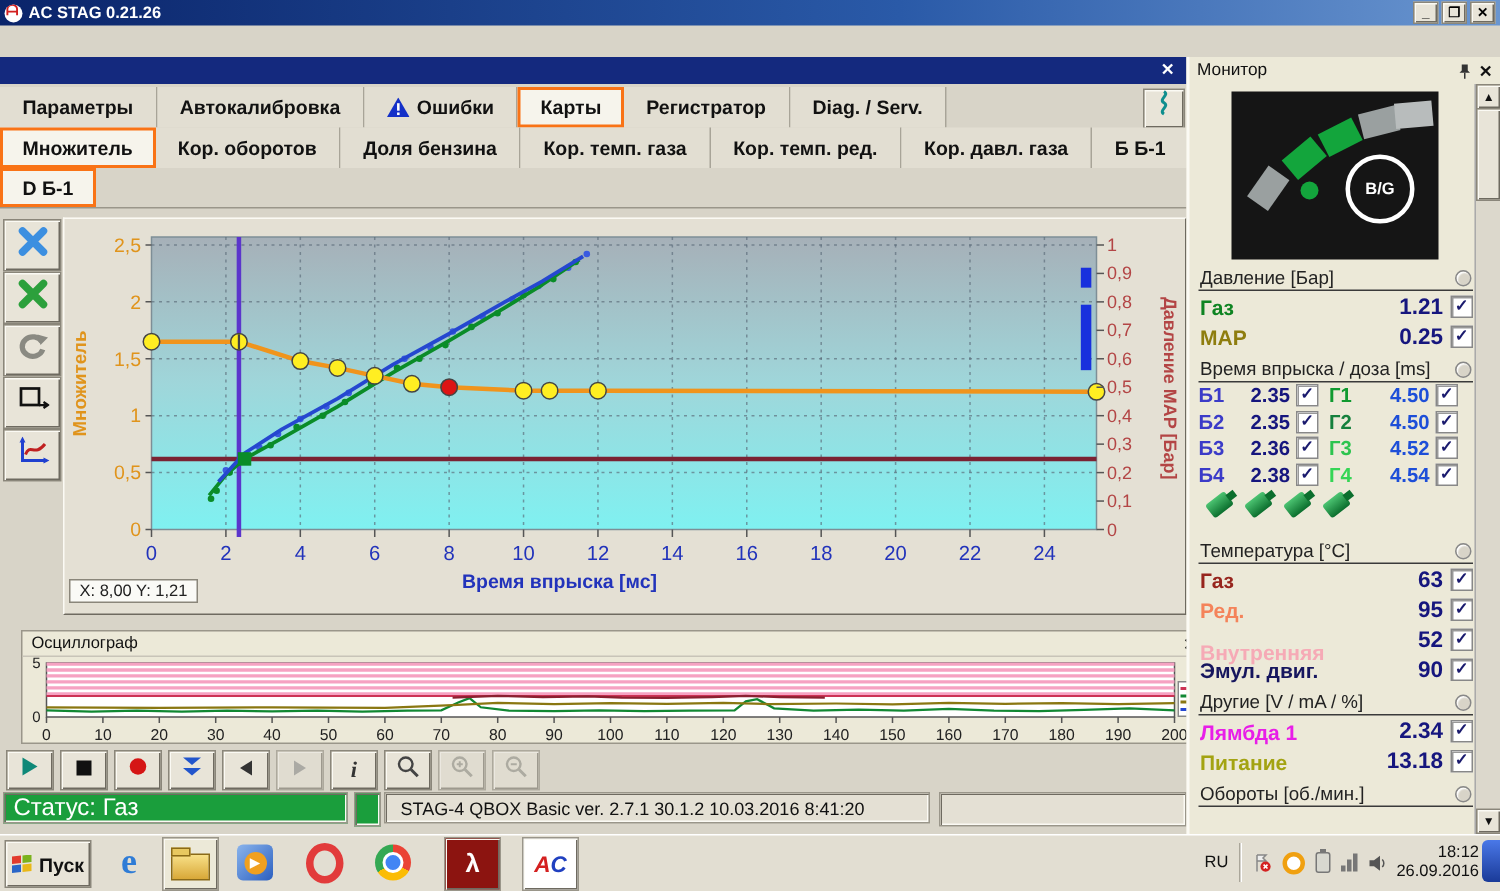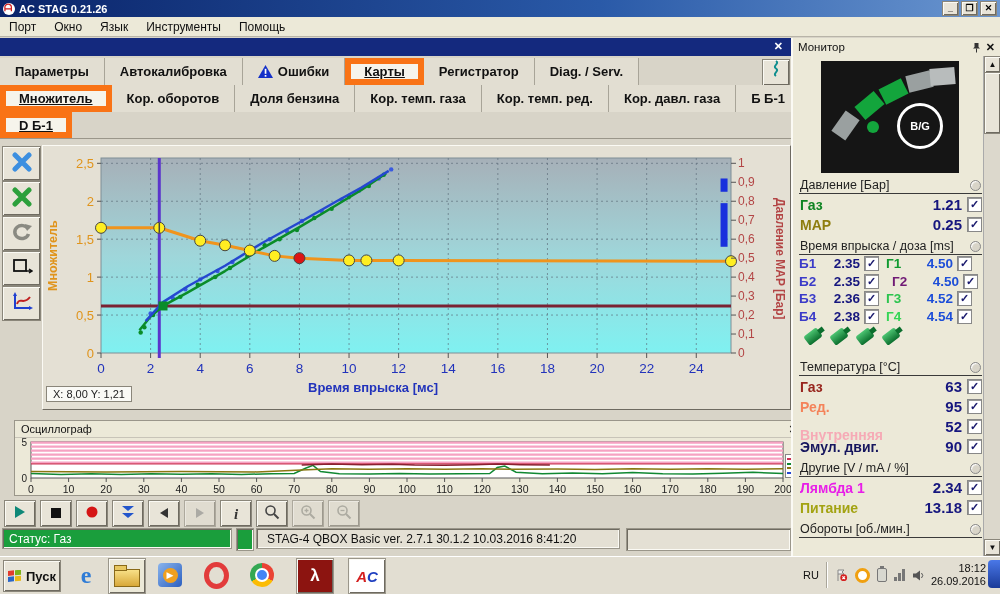--- a/index.html
+++ b/index.html
@@ -23,42 +23,42 @@
   
   #strip{left:0;top:38px;width:791px;height:18px;background:#14297e;}
   #strip .x{position:absolute;right:8px;top:2px;color:#fff;font-weight:bold;font-size:11px;}
   
   .tabrow{display:flex;align-items:stretch;font-size:13px;font-weight:bold;}
   #tabrow1{left:0;top:58px;width:791px;height:27px;}
   #tabrow2{left:0;top:85px;width:791px;height:27px;}
   #tabrow3{left:0;top:112px;width:791px;height:26px;border-bottom:1px solid #9a968a;}
   .tab{display:flex;align-items:center;gap:5px;padding:0 15px;border-right:1px solid #a8a498;
     background:#e2ded2;white-space:nowrap;}
-  .tab.active{background:#f6f4ec;border:6px solid #f97316;padding:0 13px;text-decoration:underline;}
+  .tab.active{background:#f6f4ec;border:2px solid #f97316;padding:0 13px;}
   .warn-ico{display:inline-flex;}
   #conn-btn{left:762px;top:59px;width:26px;height:25px;text-align:center;}
   
   .ctool{left:2px;width:37px;height:33px;display:flex;align-items:center;justify-content:center;}
   
   #chart-panel{left:42px;top:145px;width:747px;height:263px;background:#e4e0d4;
     border:1px solid;border-color:#fbfaf4 #6e6a60 #6e6a60 #fbfaf4;}
   #coords{left:46px;top:386px;background:#fafaf6;border:1px solid #8a867a;font-size:11px;
     padding:1px 6px;color:#222;}
   
   #osc-panel{left:0;top:420px;width:791px;height:76px;background:#ece9d8;border:1px solid #9a968a;box-sizing:border-box;margin-left:14px;}
   #osc-title{height:16px;display:flex;align-items:center;font-size:11px;padding:0 6px;border-bottom:1px solid #c8c4b8;}
   #osc-title .x{margin-left:auto;font-weight:bold;font-size:11px;}
   #osc-legend{position:absolute;right:2px;top:33px;width:17px;height:24px;background:#fff;border:1px solid #888;
     display:flex;flex-direction:column;justify-content:space-around;padding:2px 1px;box-sizing:border-box;}
   #osc-legend i{height:2px;display:block;}
   
   .tbtn{top:500px;width:30px;height:25px;display:flex;align-items:center;justify-content:center;}
   .tbtn.dis{opacity:.55;}
   
-  #status-green{left:2px;top:528px;width:230px;height:21px;color:#fff;font-size:12px;
+  #status-green{left:2px;top:528px;width:230px;height:21px;color:#fff;font-size:16px;
     display:flex;align-items:center;padding-left:6px;box-sizing:border-box;}
   #status-sq{left:236px;top:528px;width:16px;height:21px;}
   #status-info{left:256px;top:528px;width:364px;height:21px;font-size:12px;display:flex;align-items:center;
     padding-left:10px;box-sizing:border-box;background:#e4e0d4;}
   #status-empty{left:626px;top:528px;width:163px;height:21px;background:#e4e0d4;}
   
   #taskbar{left:0;top:556px;width:1000px;height:38px;background:#e2deD2;border-top:1px solid #fff;}
   #start-btn{left:3px;top:560px;width:56px;height:30px;display:flex;align-items:center;gap:4px;
     justify-content:center;font-weight:bold;font-size:13px;}
   .ql{top:558px;width:36px;height:34px;display:flex;align-items:center;justify-content:center;}
@@ -130,27 +130,20 @@
         <i>ᗩ</i>
       </span>
     <span>AC STAG 0.21.26</span>
     <span class="wbtns">
       <span class="wbtn btn3d">_</span>
       <span class="wbtn btn3d">❐</span>
       <span class="wbtn btn3d">✕</span>
     </span>
   </div>
 
-  <div id="menubar" class="abs">
-      <span class="menu-item">Порт</span>
-      <span class="menu-item">Окно</span>
-      <span class="menu-item">Язык</span>
-      <span class="menu-item">Инструменты</span>
-      <span class="menu-item">Помощь</span>
-    </div>
 
   <div id="strip" class="abs">
     <span class="x">✕</span>
   </div>
 
   <div id="tabrow1" class="abs tabrow">
       <div class="tab">
         <span>Параметры</span>
       </div>
       <div class="tab">
@@ -555,21 +548,21 @@
             <span class="pv">2.35</span>
             <span class="cb">✓</span>
             <span class="pl" style="color: rgb(16, 154, 48); margin-left: 7px;">Г1</span>
             <span class="pv2">4.50</span>
             <span class="cb">✓</span>
           </div>
           <div class="m-pair" style="color: rgb(59, 59, 200);">
             <span class="pl" style="color: rgb(59, 59, 200);">Б2</span>
             <span class="pv">2.35</span>
             <span class="cb">✓</span>
-            <span class="pl" style="color: #701a75; margin-left: 13px;">Г2</span>
+            <span class="pl" style="color: #15803d; margin-left: 7px;">Г2</span>
             <span class="pv2">4.50</span>
             <span class="cb">✓</span>
           </div>
           <div class="m-pair" style="color: rgb(59, 59, 200);">
             <span class="pl" style="color: rgb(59, 59, 200);">Б3</span>
             <span class="pv">2.36</span>
             <span class="cb">✓</span>
             <span class="pl" style="color: rgb(44, 196, 78); margin-left: 7px;">Г3</span>
             <span class="pv2">4.52</span>
             <span class="cb">✓</span>

